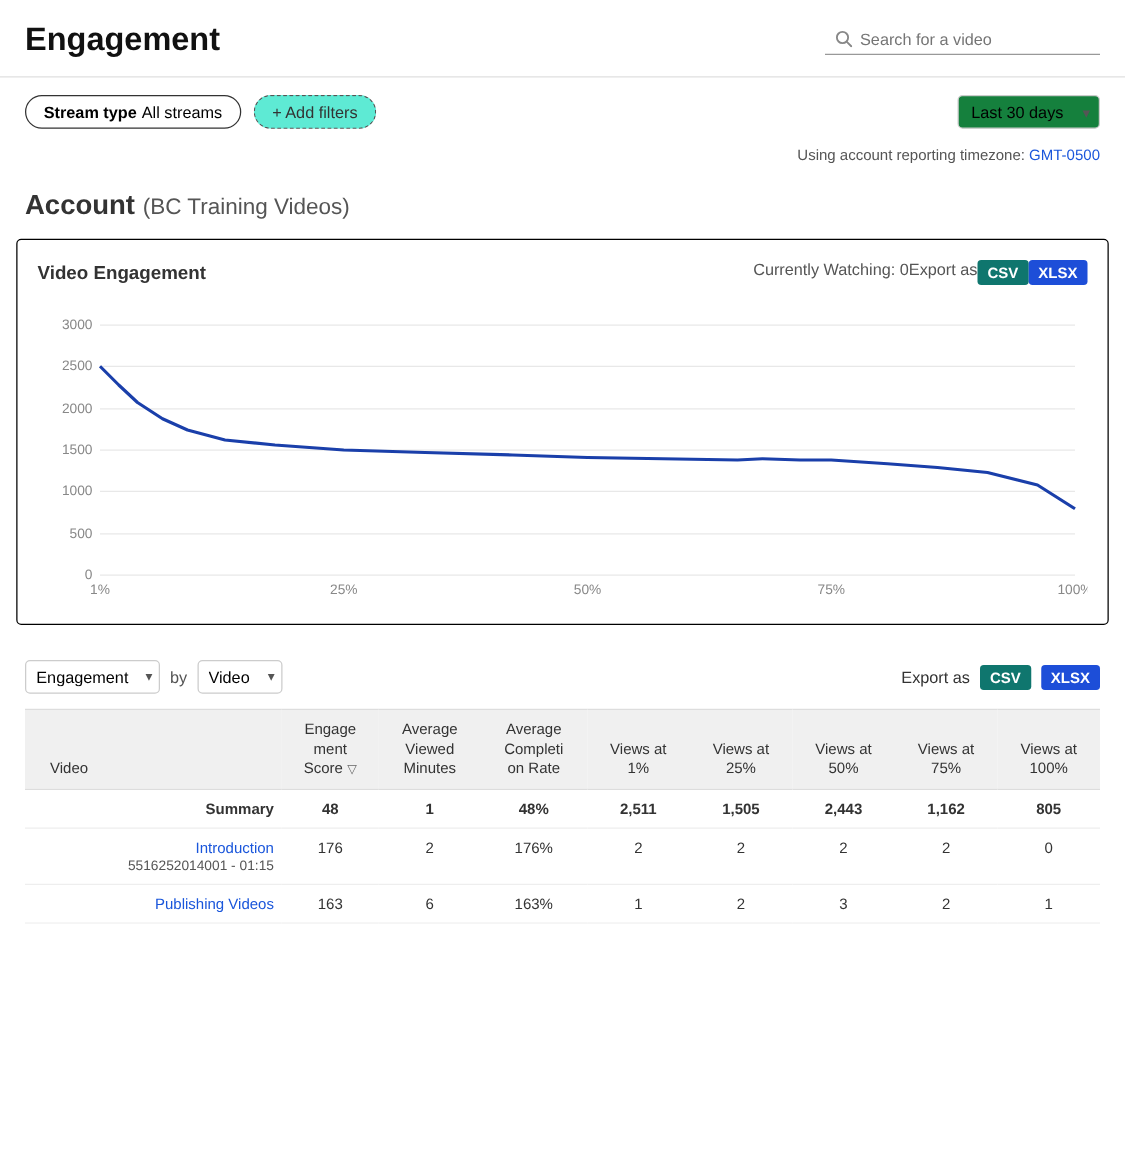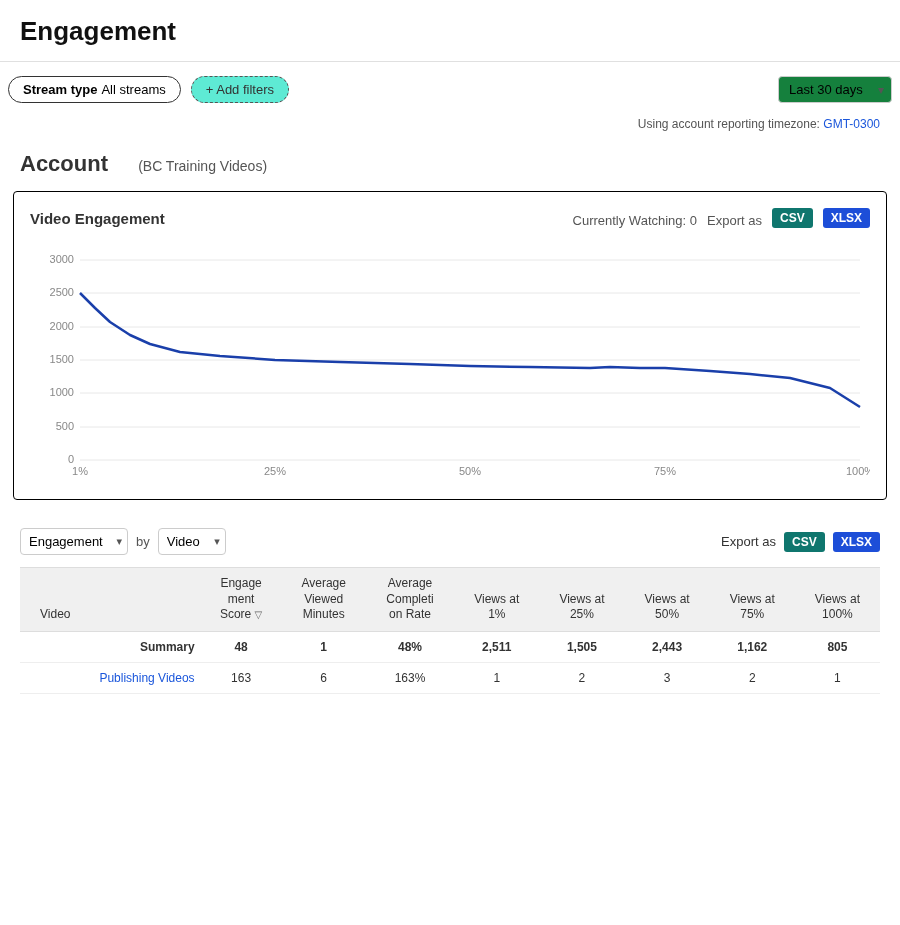--- a/index.html
+++ b/index.html
@@ -6,43 +6,43 @@
     body { font-family: -apple-system, BlinkMacSystemFont, 'Segoe UI', Arial, sans-serif; font-size: 13px; color: #333; background: #fff; width: 900px; }
 
     
     .header { display: flex; align-items: center; justify-content: space-between; padding: 16px 20px 14px; border-bottom: 1px solid #e0e0e0; }
     .header-title { font-size: 26px; font-weight: 700; color: #111; }
     .search-box { display: flex; align-items: center; border-bottom: 1px solid #999; padding: 4px 8px; gap: 6px; width: 220px; }
     .search-icon-svg { color: #888; }
     .search-input { border: none; outline: none; font-size: 13px; color: #888; background: transparent; width: 180px; }
 
     
-    .filters-row { display: flex; align-items: center; justify-content: space-between; padding: 14px 8px; }
+    .filters-row { display: flex; align-items: center; justify-content: space-between; padding: 14px 20px; }
     .filters-left { display: flex; align-items: center; gap: 10px; }
     .stream-type-btn { border: 1.5px solid #333; border-radius: 20px; padding: 5px 14px; font-size: 13px; background: #fff; cursor: pointer; display: flex; align-items: center; gap: 4px; }
     .stream-type-label { font-weight: 600; }
     .stream-type-value { font-weight: 400; }
     .add-filters-btn { border: 1.5px dashed #555; border-radius: 20px; padding: 5px 14px; font-size: 13px; background: #5eead4; cursor: pointer; color: #333; display: flex; align-items: center; gap: 4px; }
     .date-range-select { border: 1px solid #ccc; border-radius: 4px; padding: 5px 28px 5px 10px; font-size: 13px; background: #15803d; cursor: pointer; appearance: none; -webkit-appearance: none; }
     .date-range-wrapper { position: relative; display: flex; align-items: center; }
     .date-range-wrapper::after { content: '▾'; position: absolute; right: 8px; font-size: 12px; color: #555; pointer-events: none; }
 
     
     .timezone-row { text-align: right; padding: 0 20px 10px; font-size: 12px; color: #555; }
     .timezone-link { color: #1a56db; text-decoration: none; }
 
     
     .account-title { padding: 10px 20px 14px; font-size: 22px; font-weight: 700; }
-    .account-subtitle { font-size: 14px; font-weight: 400; color: #555; margin-left: 24px; }
+    .account-subtitle { font-size: 18px; font-weight: 400; color: #555; margin-left: 0; }
 
     
     .chart-card { margin: 0 13px 16px; border: 1px solid #000000; border-radius: 4px; padding: 16px; }
     .chart-header { display: flex; align-items: center; justify-content: space-between; margin-bottom: 12px; }
     .chart-title { font-size: 15px; font-weight: 600; }
-    .chart-meta { display: flex; align-items: flex-end; gap: 10px; font-size: 13px; color: #555; }
+    .chart-meta { display: flex; align-items: flex-start; font-size: 13px; color: #555; }
     .export-btn { padding: 3px 8px; border: none; border-radius: 3px; font-size: 12px; font-weight: 600; cursor: pointer; color: #fff; }
     .export-csv { background: #0f766e; }
     .export-xlsx { background: #1d4ed8; }
 
     
     .chart-svg-wrapper { width: 100%; }
     svg.engagement-chart { width: 100%; height: 240px; }
 
     
     .table-controls { display: flex; align-items: center; justify-content: space-between; padding: 12px 20px; }
@@ -62,38 +62,45 @@
     .video-link { color: #1a56db; text-decoration: none; font-size: 12px; display: block; }
     .video-id { font-size: 11px; color: #555; }
     .sort-icon { font-size: 10px; color: #666; }
     .table-wrapper { padding: 0 20px; }
   </style>
 </head>
 <body>
 
 <div class="header">
   <h1 class="header-title">Engagement</h1>
+  <div class="search-box">
+    <svg class="search-icon-svg" width="14" height="14" viewBox="0 0 14 14" fill="none">
+      <circle cx="6" cy="6" r="4.5" stroke="#888" stroke-width="1.5"></circle>
+      <line x1="9.5" y1="9.5" x2="13" y2="13" stroke="#888" stroke-width="1.5" stroke-linecap="round"></line>
+    </svg>
+    <input class="search-input" type="text" placeholder="Search for a video" style="">
+  </div>
 </div>
 
 <div class="filters-row">
   <div class="filters-left">
     <button class="stream-type-btn">
       <span class="stream-type-label">Stream type</span>
       <span class="stream-type-value">All streams</span>
     </button>
     <button class="add-filters-btn">+ Add filters</button>
   </div>
   <div class="date-range-wrapper">
     <select class="date-range-select"><option>Last 30 days</option><option>Last 7 days</option><option>Last 90 days</option><option>Custom</option></select>
   </div>
 </div>
 
 <div class="timezone-row">
   <span>Using account reporting timezone:</span>
-  <a class="timezone-link" href="#">GMT-0300</a>
+  <a class="timezone-link" href="#">GMT-0500</a>
 </div>
 
 <div class="account-title">
   <span>Account</span>
   <span class="account-subtitle">(BC Training Videos)</span>
 </div>
 
 <div class="chart-card">
   <div class="chart-header">
     <span class="chart-title">Video Engagement</span>
@@ -210,20 +217,34 @@
         <td>48</td>
         <td>1</td>
         <td>48%</td>
         <td>2,511</td>
         <td>1,505</td>
         <td>2,443</td>
         <td>1,162</td>
         <td>805</td>
       </tr>
 
+      <tr>
+        <td class="left">
+          <a class="video-link" href="#">Introduction</a>
+          <span class="video-id">5516252014001 - 01:15</span>
+        </td>
+        <td>176</td>
+        <td>2</td>
+        <td>176%</td>
+        <td>2</td>
+        <td>2</td>
+        <td>2</td>
+        <td>2</td>
+        <td>0</td>
+      </tr>
 
       <tr>
         <td class="left">
           <a class="video-link" href="#">Publishing Videos</a>
           <span class="video-id"></span>
         </td>
         <td>163</td>
         <td>6</td>
         <td>163%</td>
         <td>1</td>

